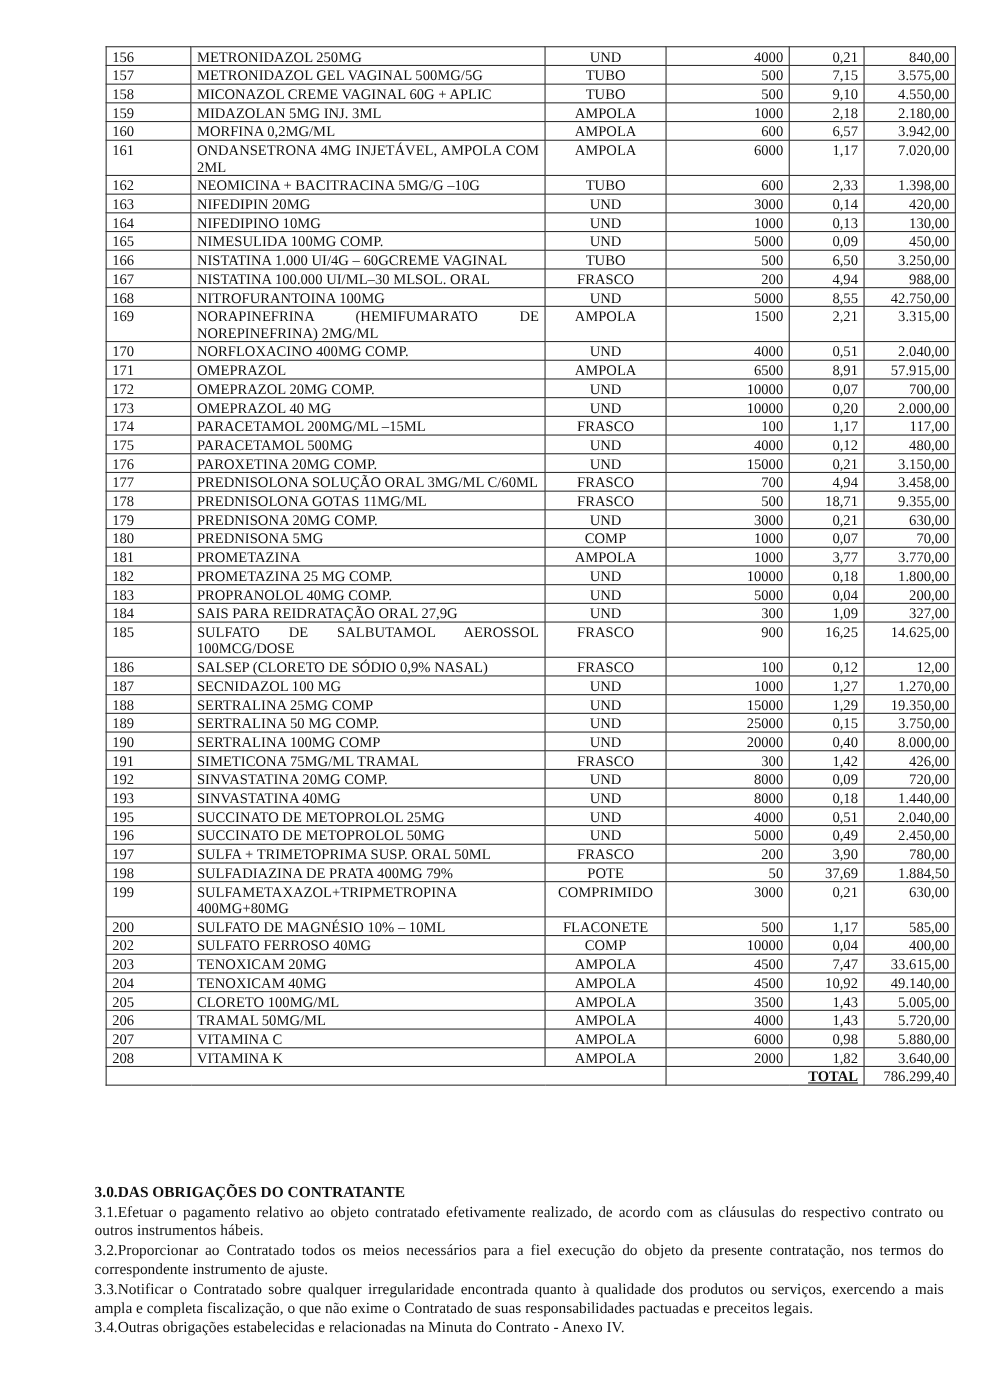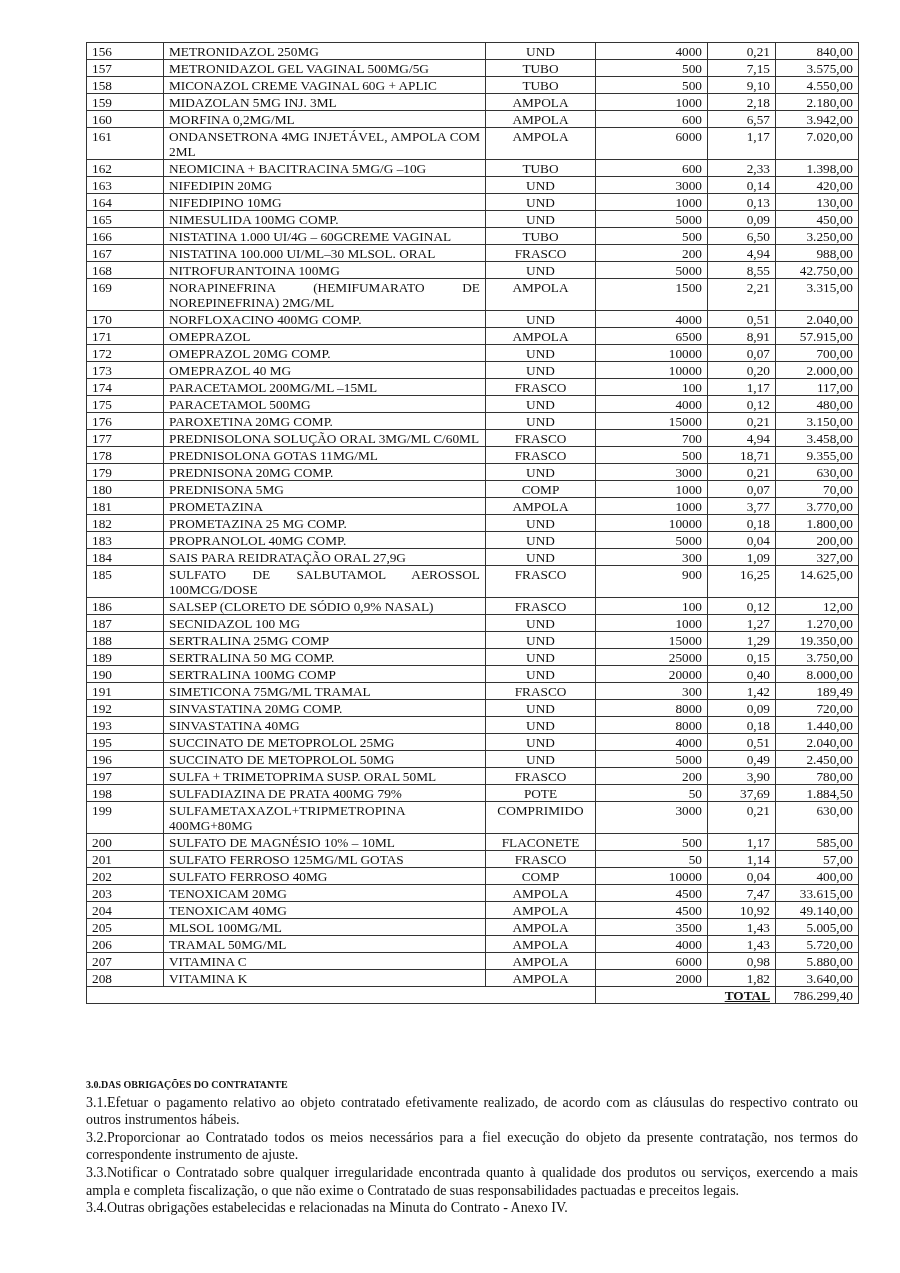--- a/index.html
+++ b/index.html
@@ -1,21 +1,21 @@
 <!DOCTYPE html>
 <html><head>
 <meta charset="utf-8">
 <style>
   html, body { margin: 0; padding: 0; background: #ffffff; }
   body {
     width: 900px; height: 1273px; position: relative; overflow: hidden;
     font-family: "Liberation Serif", "DejaVu Serif", serif;
     color: #111;
   }
-  .page { position: absolute; left: 86px; top: 42px; width: 772px; }
+  .page { position: absolute; left: 96px; top: 42px; width: 772px; }
   table.items {
     border-collapse: collapse;
     width: 772px;
     table-layout: fixed;
     font-size: 13.3px;
     line-height: 15px;
   }
   table.items td {
     border: 1px solid #333;
     padding: 1px 5px 0 5px;
@@ -30,21 +30,21 @@
   col.c-total { width: 83px; }
   td.num { text-align: left; padding-left: 8px; }
   td.desc { text-align: justify; text-align-last: left; }
   td.unit { text-align: center; }
   td.qty, td.price, td.total { text-align: right; padding-right: 4px; }
   td.total-label { text-align: right; font-weight: bold; padding-right: 4px; text-decoration: underline; }
   .section {
     position: absolute; left: 86px; top: 1076px; width: 772px;
     font-size: 14px; line-height: 17.6px;
   }
-  .section h3 { margin: 0; font-size: 10px; font-weight: bold; }
+  .section h3 { margin: 0; font-size: 14px; font-weight: bold; }
   .section p { margin: 0; text-align: justify; }
 </style>
 </head>
 <body>
 
 <div class="page">
   <table class="items">
     <colgroup>
       <col class="c-num">
         <col class="c-desc">
@@ -333,21 +333,21 @@
           <td class="qty">20000</td>
           <td class="price">0,40</td>
           <td class="total">8.000,00</td>
         </tr>
         <tr>
           <td class="num">191</td>
           <td class="desc">SIMETICONA 75MG/ML TRAMAL</td>
           <td class="unit">FRASCO</td>
           <td class="qty">300</td>
           <td class="price">1,42</td>
-          <td class="total">189,49</td>
+          <td class="total">426,00</td>
         </tr>
         <tr>
           <td class="num">192</td>
           <td class="desc">SINVASTATINA 20MG COMP.</td>
           <td class="unit">UND</td>
           <td class="qty">8000</td>
           <td class="price">0,09</td>
           <td class="total">720,00</td>
         </tr>
         <tr>
@@ -400,28 +400,20 @@
         </tr>
         <tr>
           <td class="num">200</td>
           <td class="desc">SULFATO DE MAGNÉSIO 10% – 10ML</td>
           <td class="unit">FLACONETE</td>
           <td class="qty">500</td>
           <td class="price">1,17</td>
           <td class="total">585,00</td>
         </tr>
         <tr>
-          <td class="num">201</td>
-          <td class="desc">SULFATO FERROSO 125MG/ML GOTAS</td>
-          <td class="unit">FRASCO</td>
-          <td class="qty">50</td>
-          <td class="price">1,14</td>
-          <td class="total">57,00</td>
-        </tr>
-        <tr>
           <td class="num">202</td>
           <td class="desc">SULFATO FERROSO 40MG</td>
           <td class="unit">COMP</td>
           <td class="qty">10000</td>
           <td class="price">0,04</td>
           <td class="total">400,00</td>
         </tr>
         <tr>
           <td class="num">203</td>
           <td class="desc">TENOXICAM 20MG</td>
@@ -433,21 +425,21 @@
         <tr>
           <td class="num">204</td>
           <td class="desc">TENOXICAM 40MG</td>
           <td class="unit">AMPOLA</td>
           <td class="qty">4500</td>
           <td class="price">10,92</td>
           <td class="total">49.140,00</td>
         </tr>
         <tr>
           <td class="num">205</td>
-          <td class="desc">MLSOL 100MG/ML</td>
+          <td class="desc">CLORETO 100MG/ML</td>
           <td class="unit">AMPOLA</td>
           <td class="qty">3500</td>
           <td class="price">1,43</td>
           <td class="total">5.005,00</td>
         </tr>
         <tr>
           <td class="num">206</td>
           <td class="desc">TRAMAL 50MG/ML</td>
           <td class="unit">AMPOLA</td>
           <td class="qty">4000</td>

